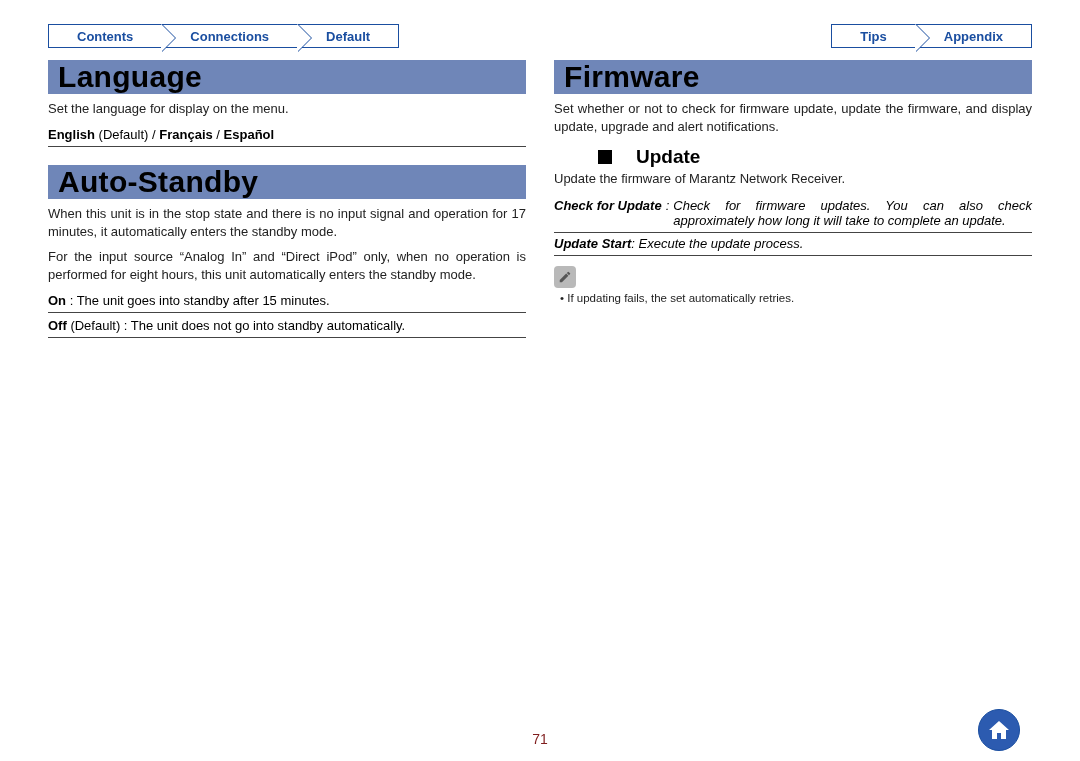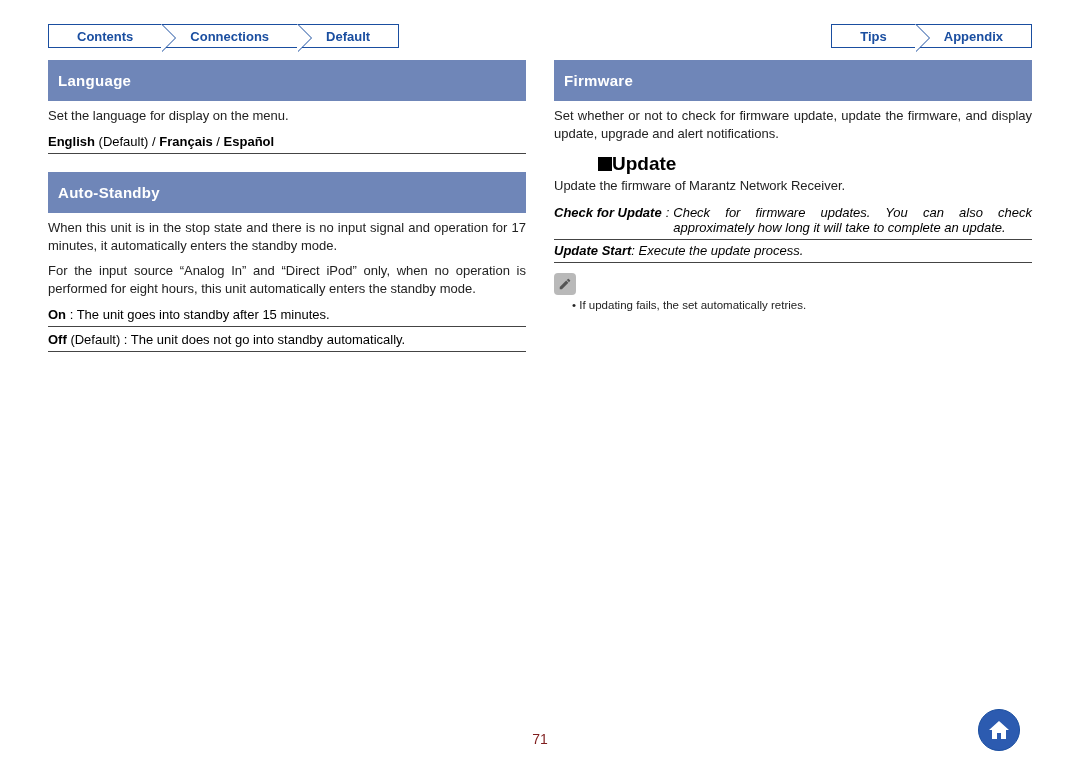--- a/index.html
+++ b/index.html
@@ -58,24 +58,24 @@
     .columns {
       display: flex;
       gap: 28px;
     }
     .col {
       flex: 1;
       min-width: 0;
     }
     .section-header {
       background: #6f86b8;
-      color: #ffffff;
-      font-size: 15px;
+      color: #000000;
+      font-size: 30px;
       font-weight: bold;
-      padding: 12px 10px;
+      padding: 0 10px;
       margin-bottom: 6px;
       letter-spacing: 0.3px;
     }
     .body-text {
       font-size: 13px;
       color: #222;
       line-height: 1.4;
       margin-bottom: 6px;
     }
     .body-text.justify { text-align: justify; }
@@ -85,21 +85,21 @@
       padding: 3px 0 4px 0;
       margin-bottom: 2px;
     }
     .option-line .bold { font-weight: bold; }
     .sub-header {
       font-size: 19px;
       font-weight: bold;
       margin: 10px 0 2px 0;
       display: flex;
       align-items: center;
-      gap: 0;
+      gap: 24px;
       padding-left: 44px;
     }
     .square {
       display: inline-block;
       width: 14px; height: 14px;
       background: #000;
     }
     .table-row {
       display: flex;
       font-size: 13px;
@@ -117,21 +117,21 @@
       border-radius: 4px;
       align-items: center;
       justify-content: center;
       margin: 10px 0 4px 0;
       color: #444;
       font-size: 14px;
     }
     .bullet-note {
       font-size: 11.5px;
       color: #222;
-      margin-left: 18px;
+      margin-left: 6px;
     }
     .page-number {
       position: absolute;
       bottom: 14px;
       left: 50%;
       transform: translateX(-50%);
       font-size: 14px;
       color: #7f1d1d;
     }
     .home-btn {

